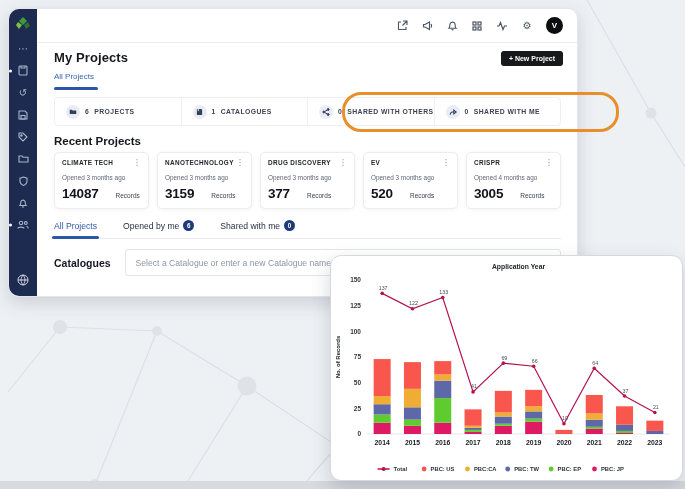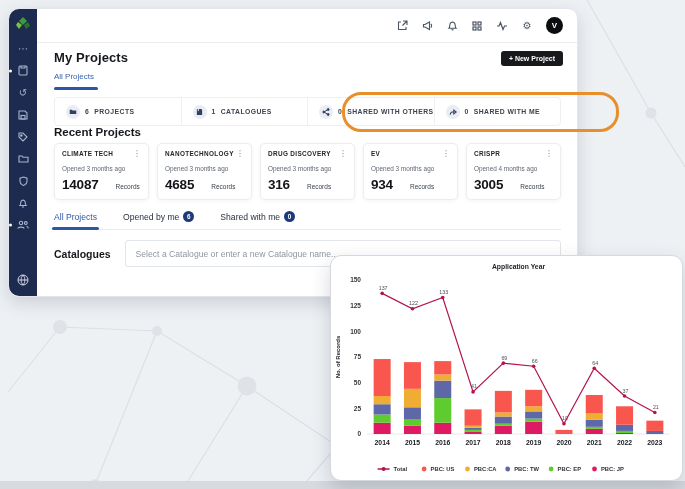--- a/index.html
+++ b/index.html
@@ -53,21 +53,21 @@
   .stats { position:relative; margin-top:7px; border:1px solid #efefef; border-radius:4px;
            display:flex; align-items:stretch; height:29px; background:#fff; }
   .stat { flex:1; display:flex; align-items:center; gap:5px; padding-left:11px; cursor:pointer; }
   .stat + .stat { border-left:1px solid #f0f0f0; }
   .stat-badge { width:14px; height:14px; border-radius:50%; background:#e9edf3; color:#30405e;
                 display:flex; align-items:center; justify-content:center; flex:0 0 auto; }
   .stat-text { font-size:6.8px; font-weight:bold; color:#3b4250; letter-spacing:.45px; }
   .highlight-oval { position:absolute; left:287px; top:-6px; width:277px; height:40px;
                     border:3px solid #e88f2c; border-radius:19px; pointer-events:none; z-index:3; }
 
-  .section-title { font-size:11.5px; font-weight:bold; color:#15181d; }
+  .section-title { margin-top:9px; font-size:11.5px; font-weight:bold; color:#15181d; }
 
   
   .cards { display:flex; gap:8px; margin-top:5px; }
   .pcard { flex:1; background:#fff; border:1px solid #ededef; border-radius:5px;
            box-shadow:0 1px 4px rgba(0,0,0,.05); padding:6px 7px 7px; cursor:pointer; }
   .pcard-top { display:flex; justify-content:space-between; align-items:flex-start; }
   .pcard-name { font-size:6.4px; font-weight:bold; color:#23262b; letter-spacing:.35px; }
   .kebab { font-size:8px; color:#6b7280; line-height:1; cursor:pointer; }
   .pcard-opened { font-size:6.4px; color:#5f6672; margin-top:7px; }
   .pcard-records { margin-top:5px; display:flex; align-items:baseline; gap:17px; }
@@ -293,43 +293,43 @@
               <span class="pcard-rec-label">Records</span>
             </div>
         </div>
         <div class="pcard">
           <div class="pcard-top">
               <span class="pcard-name">NANOTECHNOLOGY</span>
               <span class="kebab">⋮</span>
             </div>
           <div class="pcard-opened">Opened 3 months ago</div>
           <div class="pcard-records">
-              <span class="pcard-num">4685</span>
+              <span class="pcard-num">3159</span>
               <span class="pcard-rec-label">Records</span>
             </div>
         </div>
         <div class="pcard">
           <div class="pcard-top">
               <span class="pcard-name">DRUG DISCOVERY</span>
               <span class="kebab">⋮</span>
             </div>
           <div class="pcard-opened">Opened 3 months ago</div>
           <div class="pcard-records">
-              <span class="pcard-num">316</span>
+              <span class="pcard-num">377</span>
               <span class="pcard-rec-label">Records</span>
             </div>
         </div>
         <div class="pcard">
           <div class="pcard-top">
               <span class="pcard-name">EV</span>
               <span class="kebab">⋮</span>
             </div>
           <div class="pcard-opened">Opened 3 months ago</div>
           <div class="pcard-records">
-              <span class="pcard-num">934</span>
+              <span class="pcard-num">520</span>
               <span class="pcard-rec-label">Records</span>
             </div>
         </div>
         <div class="pcard">
           <div class="pcard-top">
               <span class="pcard-name">CRISPR</span>
               <span class="kebab">⋮</span>
             </div>
           <div class="pcard-opened">Opened 4 months ago</div>
           <div class="pcard-records">

